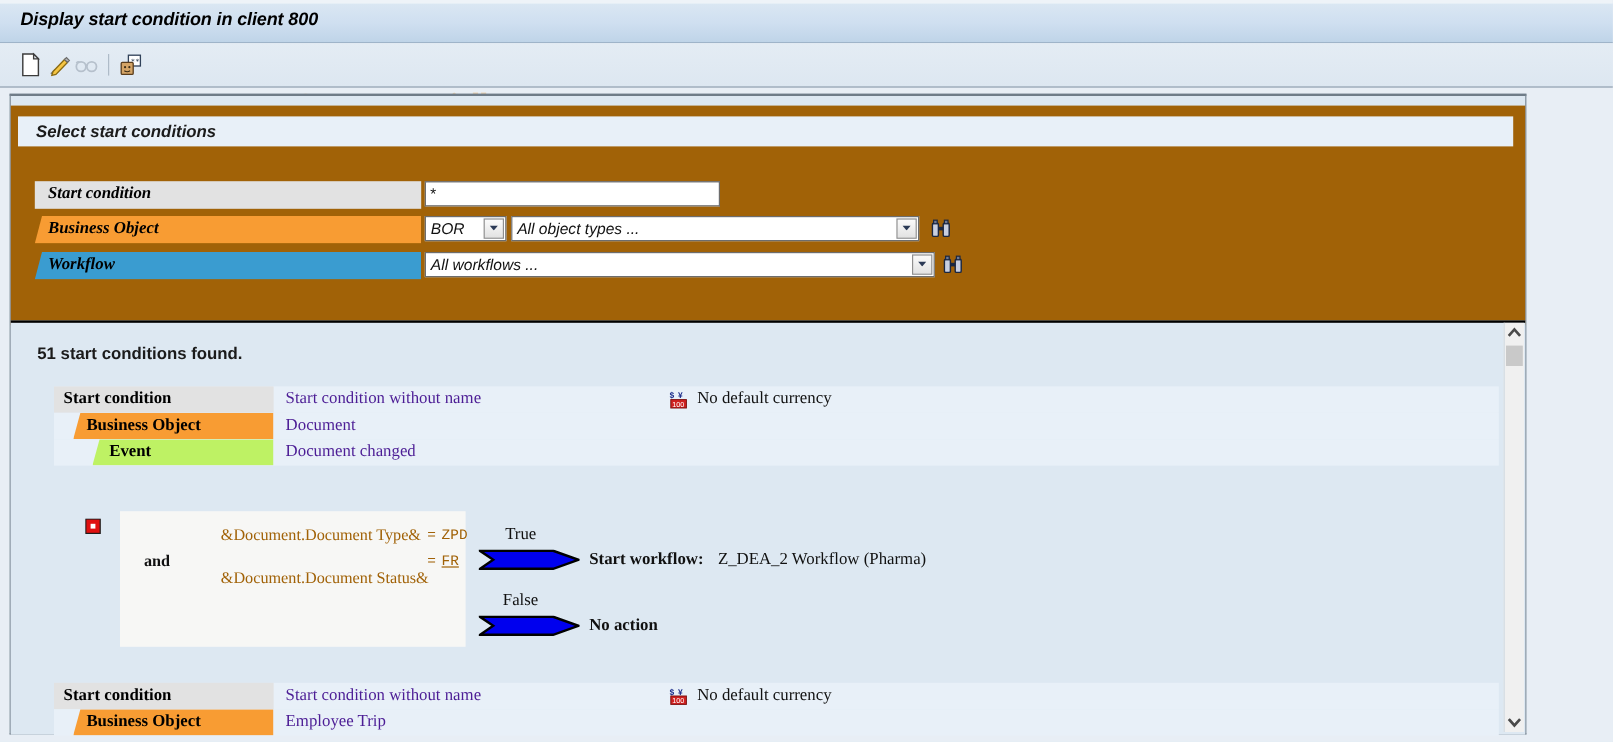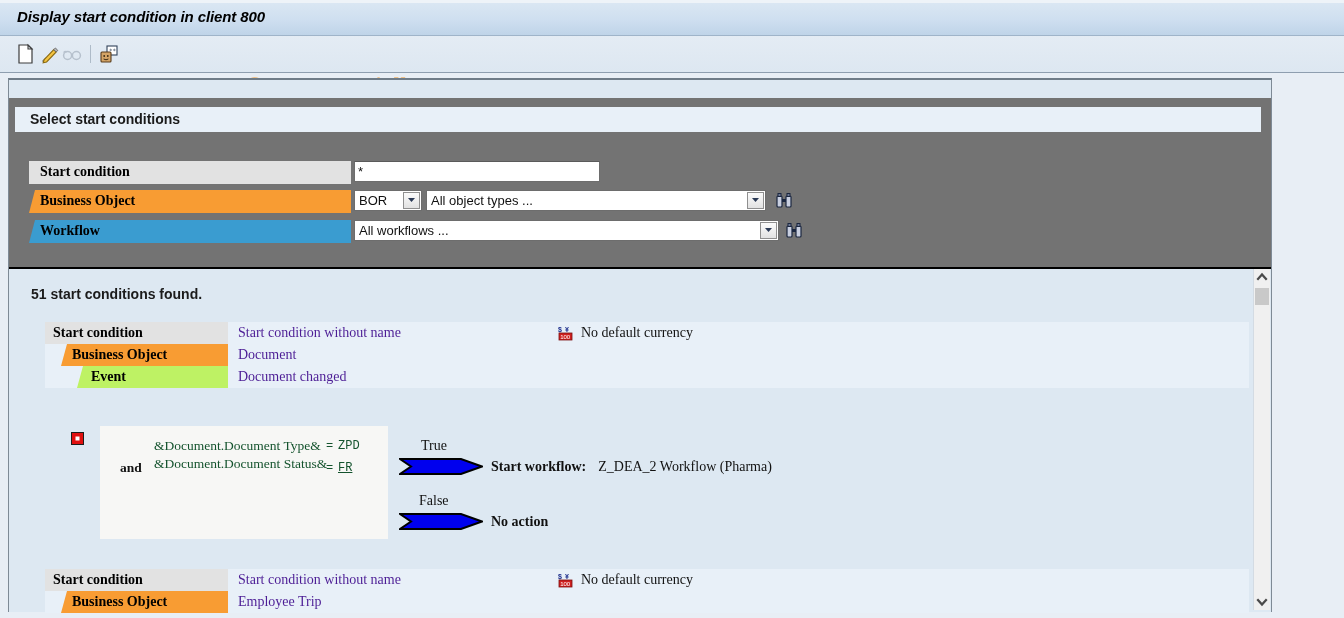--- a/index.html
+++ b/index.html
@@ -75,24 +75,25 @@
     width: 1264px; height: 534px;
     background: #dde8f2;
     border: 1px solid #7e8a96;
     border-top: 2px solid #6f7c88;
     box-sizing: border-box;
   }
 
   
   #panel-select {
     position: absolute;
-    left: 0; top: 18px;
+    left: 0; top: 8px;
     width: 1262px; height: 183px;
     box-sizing: border-box;
-    background: #737373;
+    background: #a16207;
+    font-style: italic;
   }
   #panel-select-header {
     position: absolute;
     left: 6px; top: 9px;
     width: 1246px; height: 25px;
     background: #e8f0f8;
   }
   #panel-select-title {
     position: absolute;
     left: 15px; top: 4px;
@@ -233,22 +234,23 @@
   
   .cond-box {
     position: absolute;
     background: #f7f7f5;
     box-sizing: border-box;
   }
   .cond-line {
     position: absolute;
     font-family: "Liberation Serif", serif;
     font-size: 13.5px;
-    color: #14532d;
-    white-space: nowrap;
+    color: #a16207;
+    white-space: nowrap;
+    margin-left: 30px;
   }
   .cond-op {
     position: absolute;
     font-family: "Liberation Serif", serif;
     font-size: 13.5px;
     font-weight: bold;
     color: #111;
   }
   .cond-mono {
     font-family: "Liberation Mono", monospace;
@@ -443,21 +445,21 @@
         <rect x="0.5" y="0.5" width="12" height="12" fill="#e01010" stroke="#1d1d1d" stroke-width="1"></rect>
         <rect x="4.5" y="4.5" width="4" height="4" fill="#ffffff"></rect>
       </svg>
 
       <div class="cond-box" style="left:91px; top:104px; width:288px; height:113px;">
         <div class="cond-line" style="left:54px; top:12px;">&amp;Document.Document Type&amp;</div>
         <div class="cond-line cond-mono" style="left:226px; top:13px;">=</div>
         <div class="cond-line cond-mono" style="left:238px; top:13px;">ZPD</div>
 
         <div class="cond-op" style="left:20px; top:34px;">and</div>
-        <div class="cond-line" style="left:54px; top:30px;">&amp;Document.Document Status&amp;</div>
+        <div class="cond-line" style="left:54px; top:48px;">&amp;Document.Document Status&amp;</div>
         <div class="cond-line cond-mono" style="left:226px; top:35px;">=</div>
         <div class="cond-line cond-mono" style="left:238px; top:35px;text-decoration:underline;">FR</div>
       </div>
 
       <div class="branch-label" style="left:412px; top:116px;">True</div>
       <svg class="arrow" style="left:390px; top:136px;" viewBox="0 0 84 17">
         <polygon points="1,1 62,1 83,8.5 62,16 1,16 12,8.5" fill="#0000ee" stroke="#000000" stroke-width="2"></polygon>
       </svg>
       <div class="branch-action" style="left:482px; top:137px;">
         <b>Start workflow:</b>

